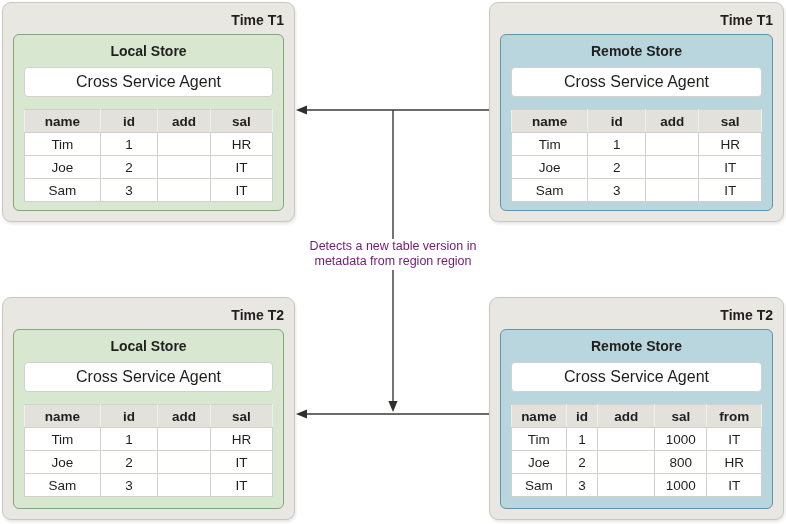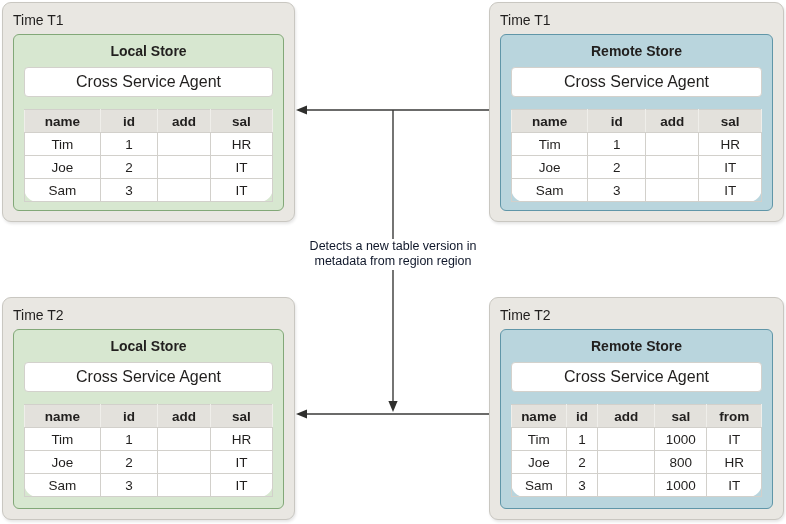--- a/index.html
+++ b/index.html
@@ -19,43 +19,43 @@
   }
   .annotation {
     position: absolute;
     left: 283px;
     top: 239px;
     width: 220px;
     background: #ffffff;
     text-align: center;
     font-size: 12.5px;
     line-height: 1.22;
-    color: #0f172a;
+    color: #701a75;
     z-index: 2;
   }
   .annotation span { display: block; }
   .panel {
     position: absolute;
     box-sizing: border-box;
     background: var(--panel_bg, #e9e7e2);
     border: 1px solid var(--panel_border, #c9c7c1);
     border-radius: 9px;
     box-shadow: 1px 2px 3px rgba(0,0,0,0.10);
     padding: 5px 10px 10px 10px;
     display: flex;
     flex-direction: column;
     z-index: 3;
   }
   .pos-tl { left: 2px;   top: 2px;   width: 293px; height: 220px; }
   .pos-tr { left: 489px; top: 2px;   width: 295px; height: 220px; }
   .pos-bl { left: 2px;   top: 297px; width: 293px; height: 223px; }
   .pos-br { left: 489px; top: 297px; width: 295px; height: 223px; }
   .panel-title {
-    text-align: left;
-    font-weight: normal;
+    text-align: right;
+    font-weight: bold;
     font-size: 14px;
     padding: 4px 0 6px 0;
   }
   .store {
     flex: 1;
     box-sizing: border-box;
     border-radius: 6px;
     padding: 5px 10px 4px 10px;
     display: flex;
     flex-direction: column;
@@ -78,21 +78,21 @@
     justify-content: center;
     font-size: 16px;
     margin-bottom: 12px;
   }
   table.tbl {
     width: 100%;
     border-collapse: collapse;
     table-layout: fixed;
     background: #ffffff;
     font-size: 13.5px;
-    border-radius: 14px;
+    border-radius: 2px;
   }
   .tbl th, .tbl td {
     border: 1px solid #d2d0cb;
     text-align: center;
     height: 22px;
     padding: 0 2px;
     overflow: hidden;
     white-space: nowrap;
   }
   .tbl th {

